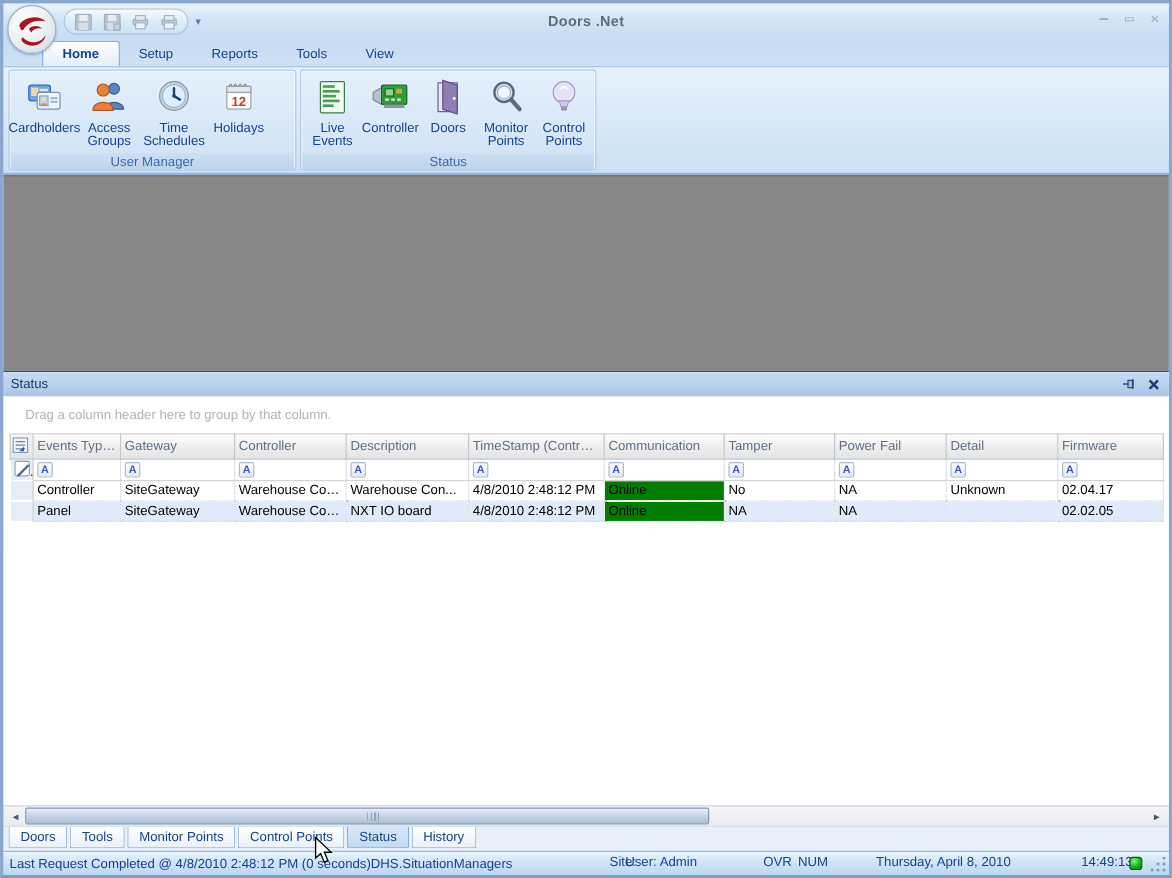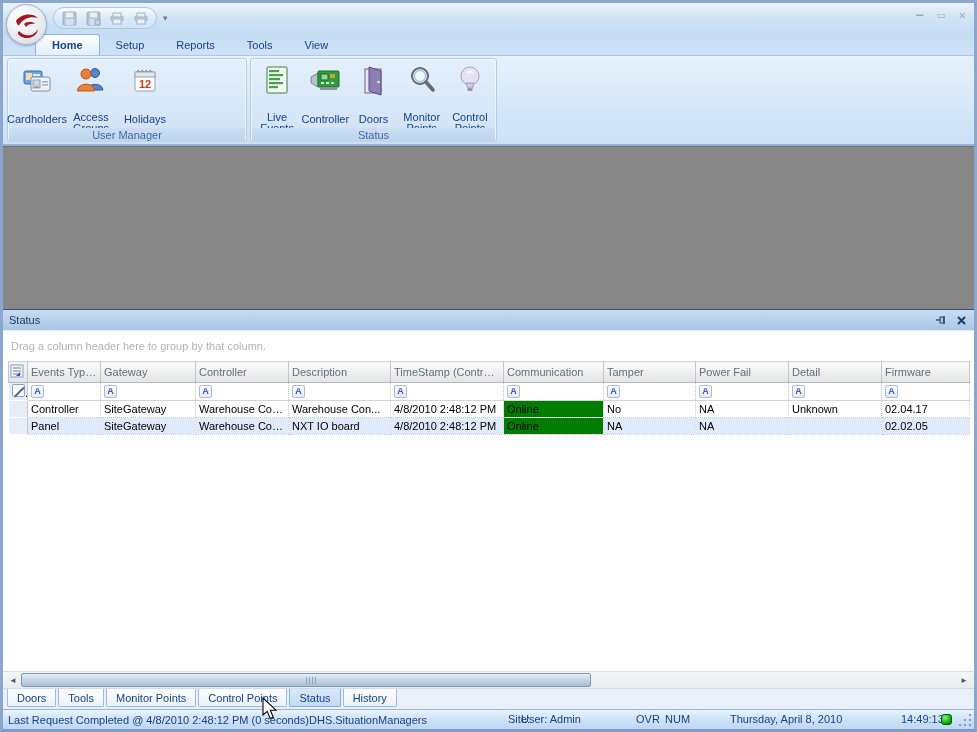--- a/index.html
+++ b/index.html
@@ -73,21 +73,21 @@
     box-shadow:inset 0 0 0 1px rgba(255,255,255,.55);
   }
   .rgroup-body { flex:1; display:flex; align-items:flex-start; padding:3px 2px 0 2px; }
   .rbtn {
     width:54px; min-width:48px; height:66px; padding-top:2px;
     display:flex; flex-direction:column; align-items:center;
     border-radius:3px; cursor:default;
   }
   .rbtn .icon32 { width:34px; height:34px; display:flex; align-items:center; justify-content:center; }
   .rbtn .lbl {
-    margin-top:16px; font-size:11px; line-height:11px; color:#15428b;
+    margin-top:4px; font-size:11px; line-height:11px; color:#15428b;
     text-align:center; white-space:pre-line;
   }
   .rgroup-caption {
     height:14px; margin:0 1px 1px 1px; border-radius:0 0 2px 2px;
     background:linear-gradient(#cbdef3,#bdd4ec);
     font-size:11px; line-height:14px; color:#3e6aaa; text-align:center;
   }
   .g-user { width:240px; }
   .g-status { width:247px; }
 
@@ -98,21 +98,21 @@
   .panel-title {
     height:21px; flex:0 0 21px;
     background:linear-gradient(#c9dcf2,#a9c6e6);
     border-top:1px solid #33517c;
     display:flex; align-items:center; padding:0 6px;
     font-size:11px; color:#1d3a66;
   }
   .panel-title .spacer { flex:1; }
   .pt-icon { width:14px; height:14px; display:flex; align-items:center; justify-content:center; margin-left:6px; cursor:default; }
   .panel-body { flex:1; background:#fff; position:relative; overflow:hidden; border-top:1px solid #e8eef6; }
-  .groupby { height:30px; display:flex; align-items:center; padding-left:8px; font-size:11px; color:#b3b3b3; background:#fff; }
+  .groupby { height:30px; display:flex; align-items:center; padding-left:18px; font-size:11px; color:#b3b3b3; background:#fff; }
 
   
   table.grid { border-collapse:collapse; table-layout:fixed; margin-left:5px; width:961px; font-size:11px; }
   .grid th, .grid td { overflow:hidden; white-space:nowrap; text-overflow:ellipsis; padding:0 3px; }
   .grid thead th {
     height:21px; text-align:left; font-weight:normal; color:#5f6f85;
     background:linear-gradient(#fcfcfc,#ececec 60%, #e2e4e8);
     border-right:1px solid #c6c6c6; border-bottom:1px solid #b9b9b9; border-top:1px solid #d8d8d8;
   }
   .grid thead th.corner { background:linear-gradient(#f4f6f9,#dfe4ea); border-left:1px solid #c6c6c6; padding:1px; }
@@ -232,20 +232,21 @@
       </span>
       <span class="qat-btn">
         <svg width="16" height="14" viewBox="0 0 16 14">
             <rect x="2" y="5" width="12" height="5" rx="1" fill="#b6c1ce" stroke="#93a1b2"></rect>
             <rect x="4" y="2" width="8" height="4" fill="#e8ecf1" stroke="#93a1b2"></rect>
             <rect x="4" y="8" width="8" height="5" fill="#f4f6f9" stroke="#93a1b2"></rect>
           </svg>
       </span>
     </div>
     <span class="qat-more">▾</span>
+    <div class="win-title">Doors .Net</div>
     <div class="win-controls">
       <span>–</span>
       <span>▭</span>
       <span>✕</span>
     </div>
   </div>
 
   <div class="tabrow">
     <div class="rtab active">Home</div>
     <div class="rtab">Setup</div>
@@ -277,20 +278,32 @@
         <div class="rbtn">
           <span class="icon32">
             <svg width="32" height="32" viewBox="0 0 32 32">
                 <circle cx="20" cy="9" r="4.5" fill="#5a84c8" stroke="#38589c"></circle>
                 <path d="M12 26 C12 18.5, 28 18.5, 28 26 Z" fill="#5a84c8" stroke="#38589c"></path>
                 <circle cx="11" cy="10" r="5" fill="#e8813c" stroke="#b4561e"></circle>
                 <path d="M2.5 27 C2.5 18, 19.5 18, 19.5 27 Z" fill="#e8813c" stroke="#b4561e"></path>
               </svg>
           </span>
           <span class="lbl">Access Groups</span>
+        </div>
+        <div class="rbtn">
+          <span class="icon32">
+            <svg width="32" height="32" viewBox="0 0 32 32">
+                <circle cx="16" cy="15" r="12" fill="#c9d2dd" stroke="#8b97a6"></circle>
+                <circle cx="16" cy="15" r="9.5" fill="#ddefff" stroke="#9fb6cc"></circle>
+                <path d="M16 15 L16 8.5" stroke="#20406c" stroke-width="2" stroke-linecap="round"></path>
+                <path d="M16 15 L21 18" stroke="#20406c" stroke-width="2" stroke-linecap="round"></path>
+                <circle cx="16" cy="15" r="1.5" fill="#20406c"></circle>
+              </svg>
+          </span>
+          <span class="lbl">Time Schedules</span>
         </div>
         <div class="rbtn">
           <span class="icon32">
             <svg width="32" height="32" viewBox="0 0 32 32">
                 <rect x="6" y="7" width="20" height="19" rx="2" fill="#fdfdfb" stroke="#9aa4ae"></rect>
                 <rect x="6" y="7" width="20" height="5" fill="#e3e8ee" stroke="#9aa4ae"></rect>
                 <path d="M8 7 q1.2 -4 2.4 0 M12 7 q1.2 -4 2.4 0 M16 7 q1.2 -4 2.4 0 M20 7 q1.2 -4 2.4 0" stroke="#7c8894" fill="none"></path>
                 <text x="16" y="23" font-size="11" font-weight="bold" fill="#d23b1e" text-anchor="middle" font-family="Liberation Sans, sans-serif">12</text>
               </svg>
           </span>

